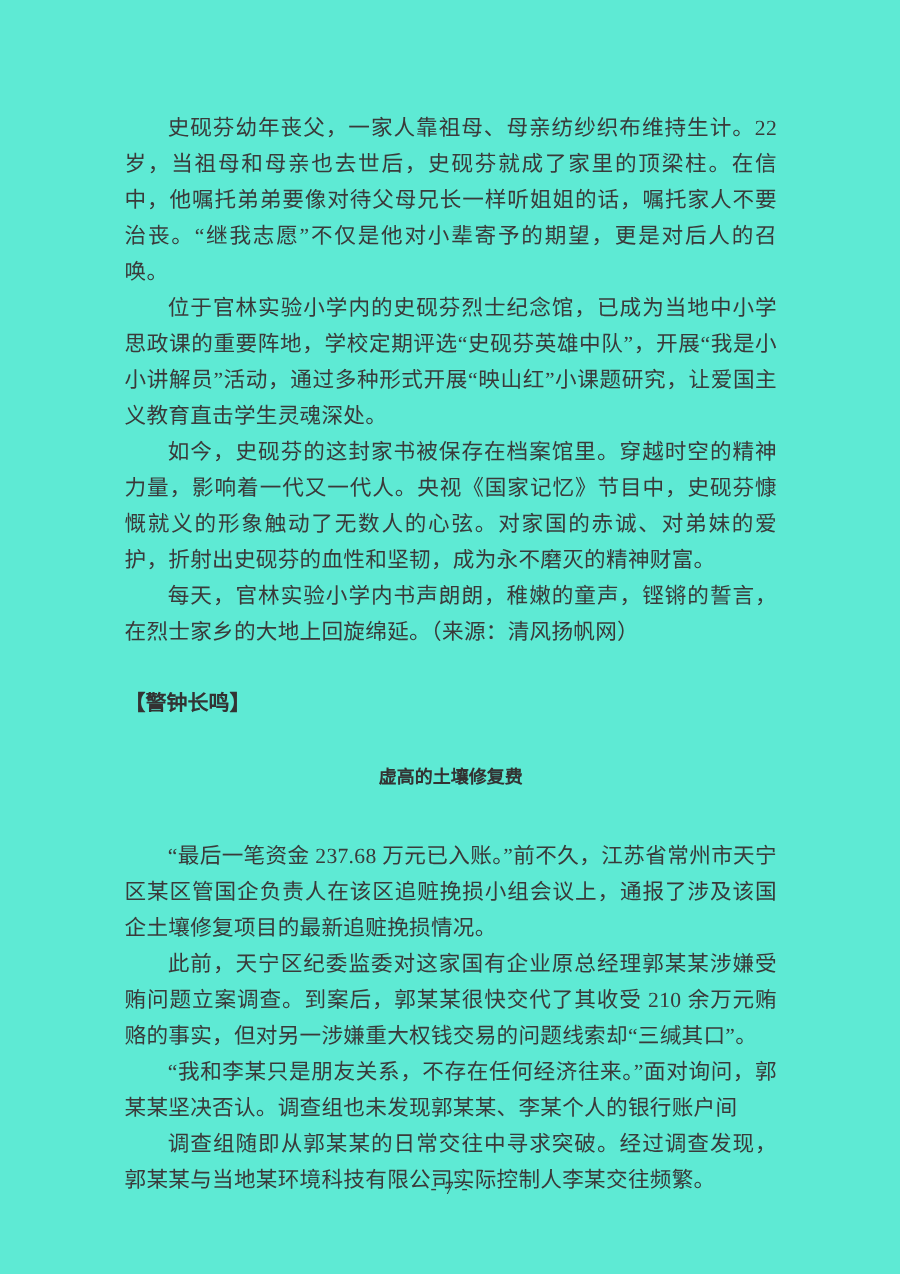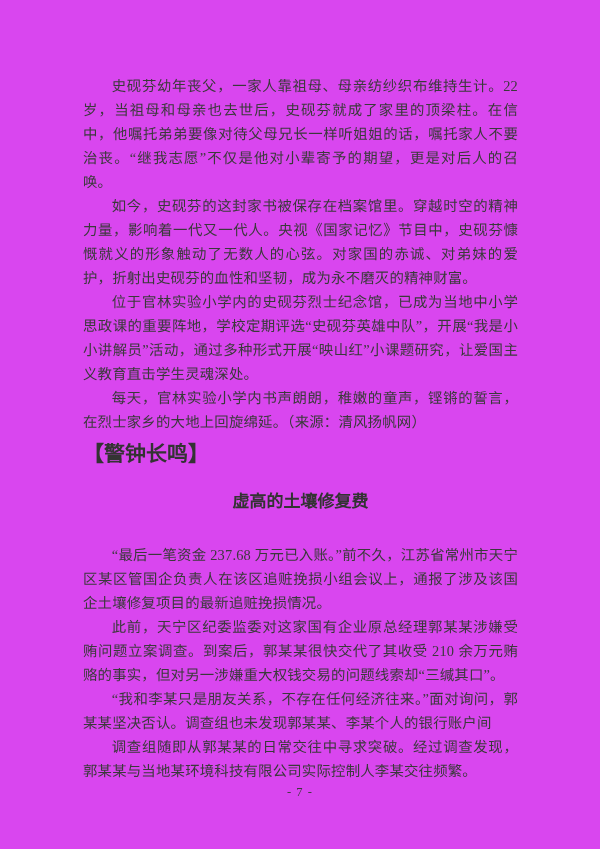--- a/index.html
+++ b/index.html
@@ -4,45 +4,45 @@
 <style>
   html, body {
     margin: 0;
     padding: 0;
     background: #ffffff;
   }
   .page {
     position: relative;
     width: 600px;
     height: 849px;
-    background: #d946ef;
+    background: #5eead4;
     box-sizing: border-box;
     padding: 74px 82px 0 83px;
     overflow: hidden;
     font-family: "Liberation Serif", "DejaVu Serif", serif;
     color: #3a3a3a;
   }
   .body-text p {
     margin: 0;
     font-size: 14.4px;
     line-height: 24px;
     text-align: justify;
     text-indent: 2em;
     letter-spacing: 0.2px;
   }
   .section-label {
-    margin-top: 8px;
-    font-size: 21px;
+    margin-top: 24px;
+    font-size: 14px;
     line-height: 24px;
     font-weight: bold;
     color: #333333;
   }
   .article-title {
     margin: 22px 0 27px 0;
-    font-size: 17px;
+    font-size: 12px;
     line-height: 28px;
     font-weight: bold;
     text-align: center;
     color: #333333;
   }
   .page-number {
     position: absolute;
     top: 784px;
     left: 0;
     width: 100%;
@@ -53,22 +53,22 @@
     letter-spacing: 1px;
   }
 </style>
 </head>
 <body>
 
 <div class="page">
 
   <section class="body-text">
     <p>史砚芬幼年丧父，一家人靠祖母、母亲纺纱织布维持生计。22岁，当祖母和母亲也去世后，史砚芬就成了家里的顶梁柱。在信中，他嘱托弟弟要像对待父母兄长一样听姐姐的话，嘱托家人不要治丧。“继我志愿”不仅是他对小辈寄予的期望，更是对后人的召唤。</p>
+    <p>位于官林实验小学内的史砚芬烈士纪念馆，已成为当地中小学思政课的重要阵地，学校定期评选“史砚芬英雄中队”，开展“我是小小讲解员”活动，通过多种形式开展“映山红”小课题研究，让爱国主义教育直击学生灵魂深处。</p>
     <p>如今，史砚芬的这封家书被保存在档案馆里。穿越时空的精神力量，影响着一代又一代人。央视《国家记忆》节目中，史砚芬慷慨就义的形象触动了无数人的心弦。对家国的赤诚、对弟妹的爱护，折射出史砚芬的血性和坚韧，成为永不磨灭的精神财富。</p>
-    <p>位于官林实验小学内的史砚芬烈士纪念馆，已成为当地中小学思政课的重要阵地，学校定期评选“史砚芬英雄中队”，开展“我是小小讲解员”活动，通过多种形式开展“映山红”小课题研究，让爱国主义教育直击学生灵魂深处。</p>
     <p>每天，官林实验小学内书声朗朗，稚嫩的童声，铿锵的誓言，在烈士家乡的大地上回旋绵延。（来源：清风扬帆网）</p>
   </section>
 
   <div class="section-label">【警钟长鸣】</div>
 
   <h2 class="article-title">虚高的土壤修复费</h2>
 
   <section class="body-text">
     <p>“最后一笔资金 237.68 万元已入账。”前不久，江苏省常州市天宁区某区管国企负责人在该区追赃挽损小组会议上，通报了涉及该国企土壤修复项目的最新追赃挽损情况。</p>
     <p>此前，天宁区纪委监委对这家国有企业原总经理郭某某涉嫌受贿问题立案调查。到案后，郭某某很快交代了其收受 210 余万元贿赂的事实，但对另一涉嫌重大权钱交易的问题线索却“三缄其口”。</p>

